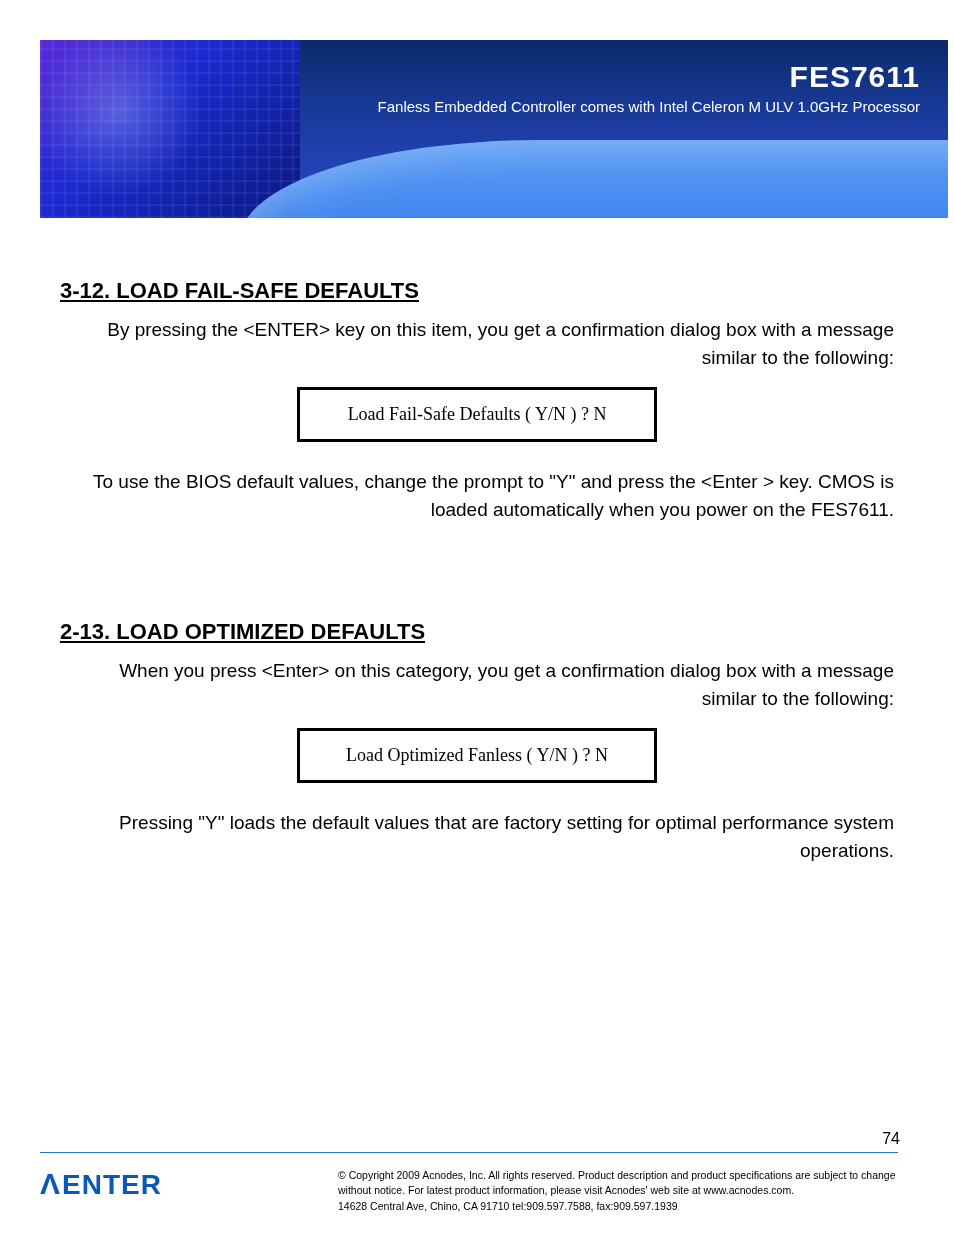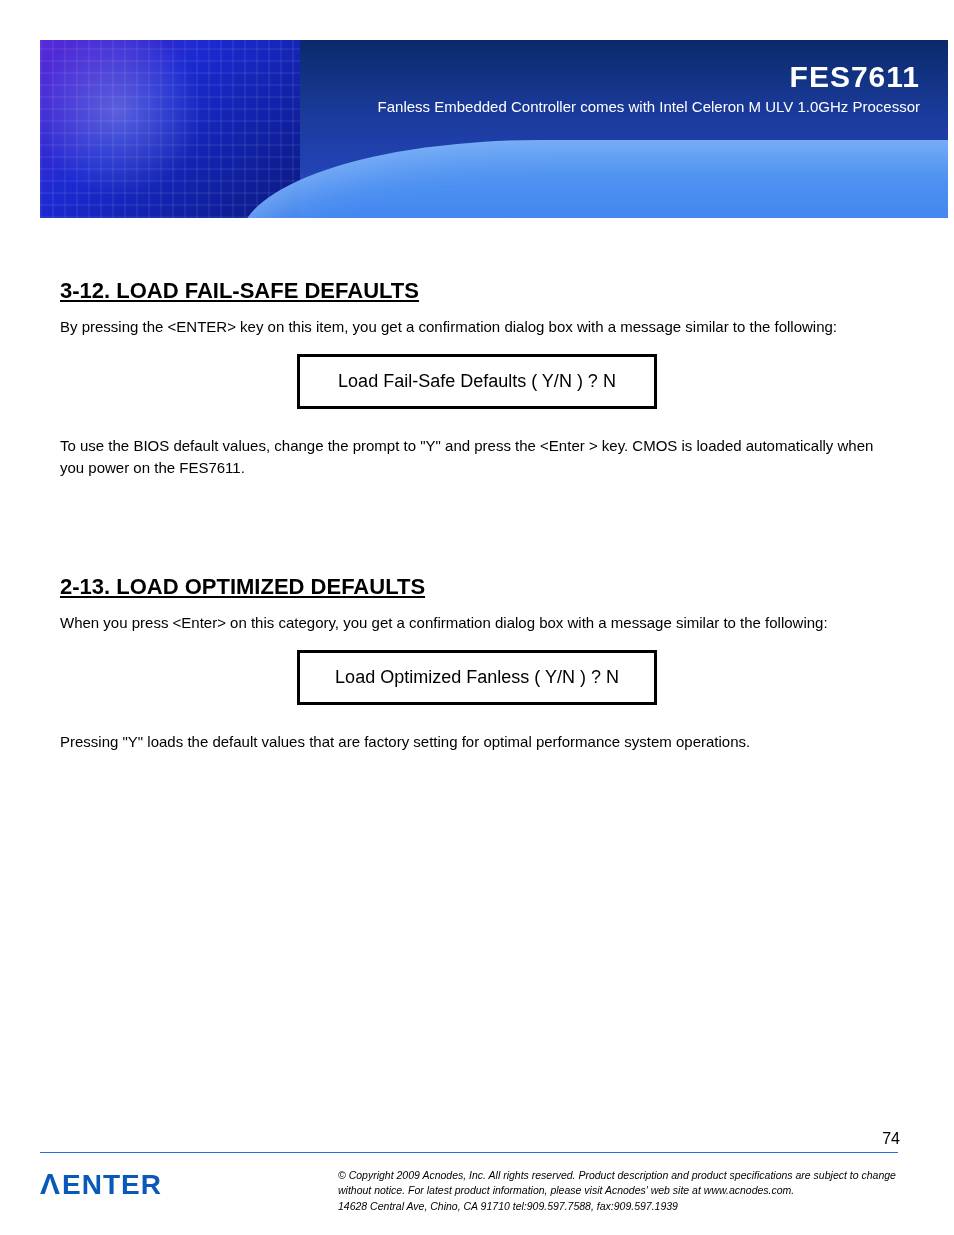--- a/index.html
+++ b/index.html
@@ -64,31 +64,32 @@
     color: #000;
   }
   h2.section {
     font-size: 22px;
     font-weight: bold;
     margin: 20px 0 12px;
     color: #000;
     text-decoration: underline;
   }
   p.body {
-    font-size: 15px;
+    font-size: 19px;
     line-height: 1.45;
     margin-bottom: 16px;
+    text-align: right;
   }
   .prompt-box {
     border: 3px solid #000;
     width: 360px;
     margin: 10px auto 26px;
     padding: 14px 10px;
     text-align: center;
-    font-family: Liberation Sans, sans-serif;
+    font-family: Liberation Serif, serif;
     font-size: 18px;
   }
   .footer-rule {
     border: none;
     border-top: 1.5px solid #2a6fd4;
     margin: 0 40px;
     position: absolute;
     left: 0; right: 0;
     width: 858px;
     top: 1112px;
@@ -115,21 +116,20 @@
     margin-right: 1px;
     transform: translateY(-1px);
   }
   .footer-text {
     margin-left: auto;
     font-size: 10.5px;
     text-align: left;
     color: #000;
     line-height: 1.4;
     max-width: 560px;
-    font-style: italic;
   }
   .footer-text .copy {
     margin-bottom: 2px;
   }
   .page-no {
     position: absolute;
     right: 54px;
     top: 1108px;
     transform: translateY(-100%);
     font-size: 16px;

